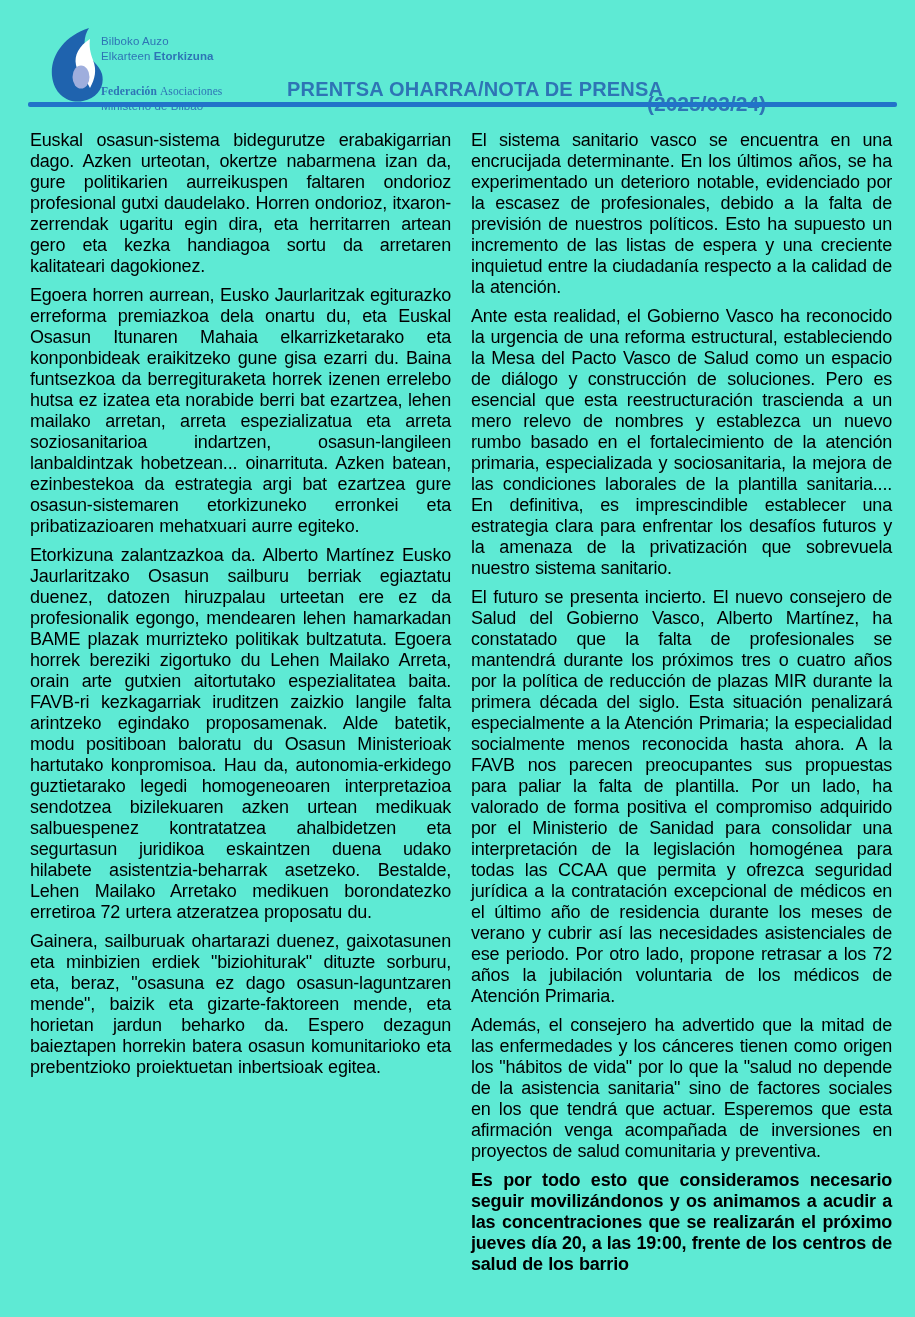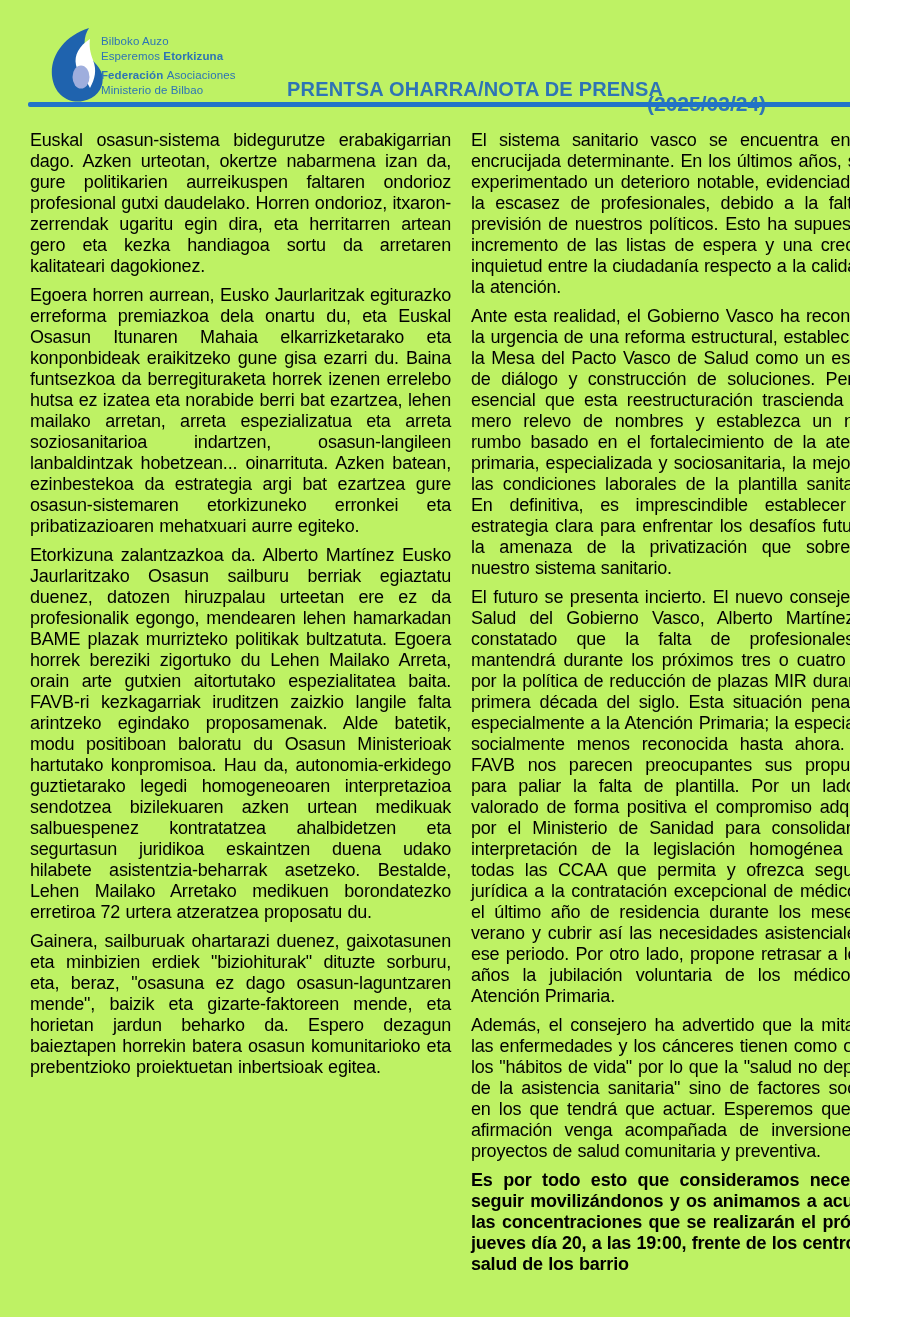--- a/index.html
+++ b/index.html
@@ -1,22 +1,22 @@
 <!DOCTYPE html>
 <html lang="eu"><head>
 <meta charset="utf-8">
 <style>
   html,body{margin:0;padding:0;background:#ffffff;}
   body{font-family:"Liberation Sans", sans-serif; color:#000;}
-  .page{position:relative;width:850px;height:1317px;background:#bef264;overflow:hidden;}
+  .page{position:relative;width:915px;height:1317px;background:#5eead4;overflow:hidden;}
 
   
   .logo-mark{position:absolute;left:47px;top:27px;width:62px;height:76px;}
   .logo-text{position:absolute;left:101px;top:34px;font-size:11.5px;line-height:15px;color:#2e74b5;letter-spacing:.1px;}
-  .logo-text .grp2{margin-top:4px;}
+  .logo-text .grp2{margin-top:20px;font-family:Liberation Serif, serif;}
   .logo-text b{font-weight:bold;}
   .doc-title{position:absolute;left:287px;top:78px;font-size:20px;font-weight:bold;color:#2e74b5;letter-spacing:.2px;white-space:nowrap;}
   .doc-date{position:absolute;left:647px;top:92px;font-size:21px;font-weight:bold;color:#2e74b5;white-space:nowrap;}
   .rule{position:absolute;left:28px;top:102px;width:869px;height:5px;background:#2273c9;border-radius:2px;}
 
   
   .columns{position:absolute;left:30px;top:130px;width:862px;display:flex;gap:20px;}
   .col{width:421px;text-align:justify;font-size:18px;line-height:21px;letter-spacing:-0.2px;word-spacing:0.5px;}
   .col p{margin:0 0 8px 0;padding:0;}
   .col p.bold{font-weight:bold;}
@@ -27,21 +27,21 @@
 <div class="page">
 
   <svg class="logo-mark" viewBox="0 0 60 76" aria-hidden="true">
     <path d="M41 1 C 16 9, 2 29, 4 49 C 6 68, 21 77, 35 74 C 50 71, 57 59, 54 47 C 51 37, 42 33, 38 24 C 35 16, 37 7, 41 1 Z" fill="#1f63ae"></path>
     <path d="M42 12 C 31 19, 26 28, 28 38 C 30 48, 38 52, 42 61 C 47 52, 49 43, 45 33 C 42 26, 41 18, 42 12 Z" fill="#ffffff"></path>
     <ellipse cx="33" cy="50" rx="8.5" ry="11.5" fill="#9faedd"></ellipse>
   </svg>
 
   <div class="logo-text">
     <div>Bilboko Auzo</div>
-    <div><span>Esperemos </span><b>Etorkizuna</b></div>
+    <div><span>Elkarteen </span><b>Etorkizuna</b></div>
     <div class="grp2"><b>Federación </b><span>Asociaciones</span></div>
     <div>Ministerio de Bilbao</div>
   </div>
 
   <div class="doc-title">PRENTSA OHARRA/NOTA DE PRENSA</div>
   <div class="doc-date">(2025/03/24)</div>
   <div class="rule"></div>
 
   <div class="columns">
 

